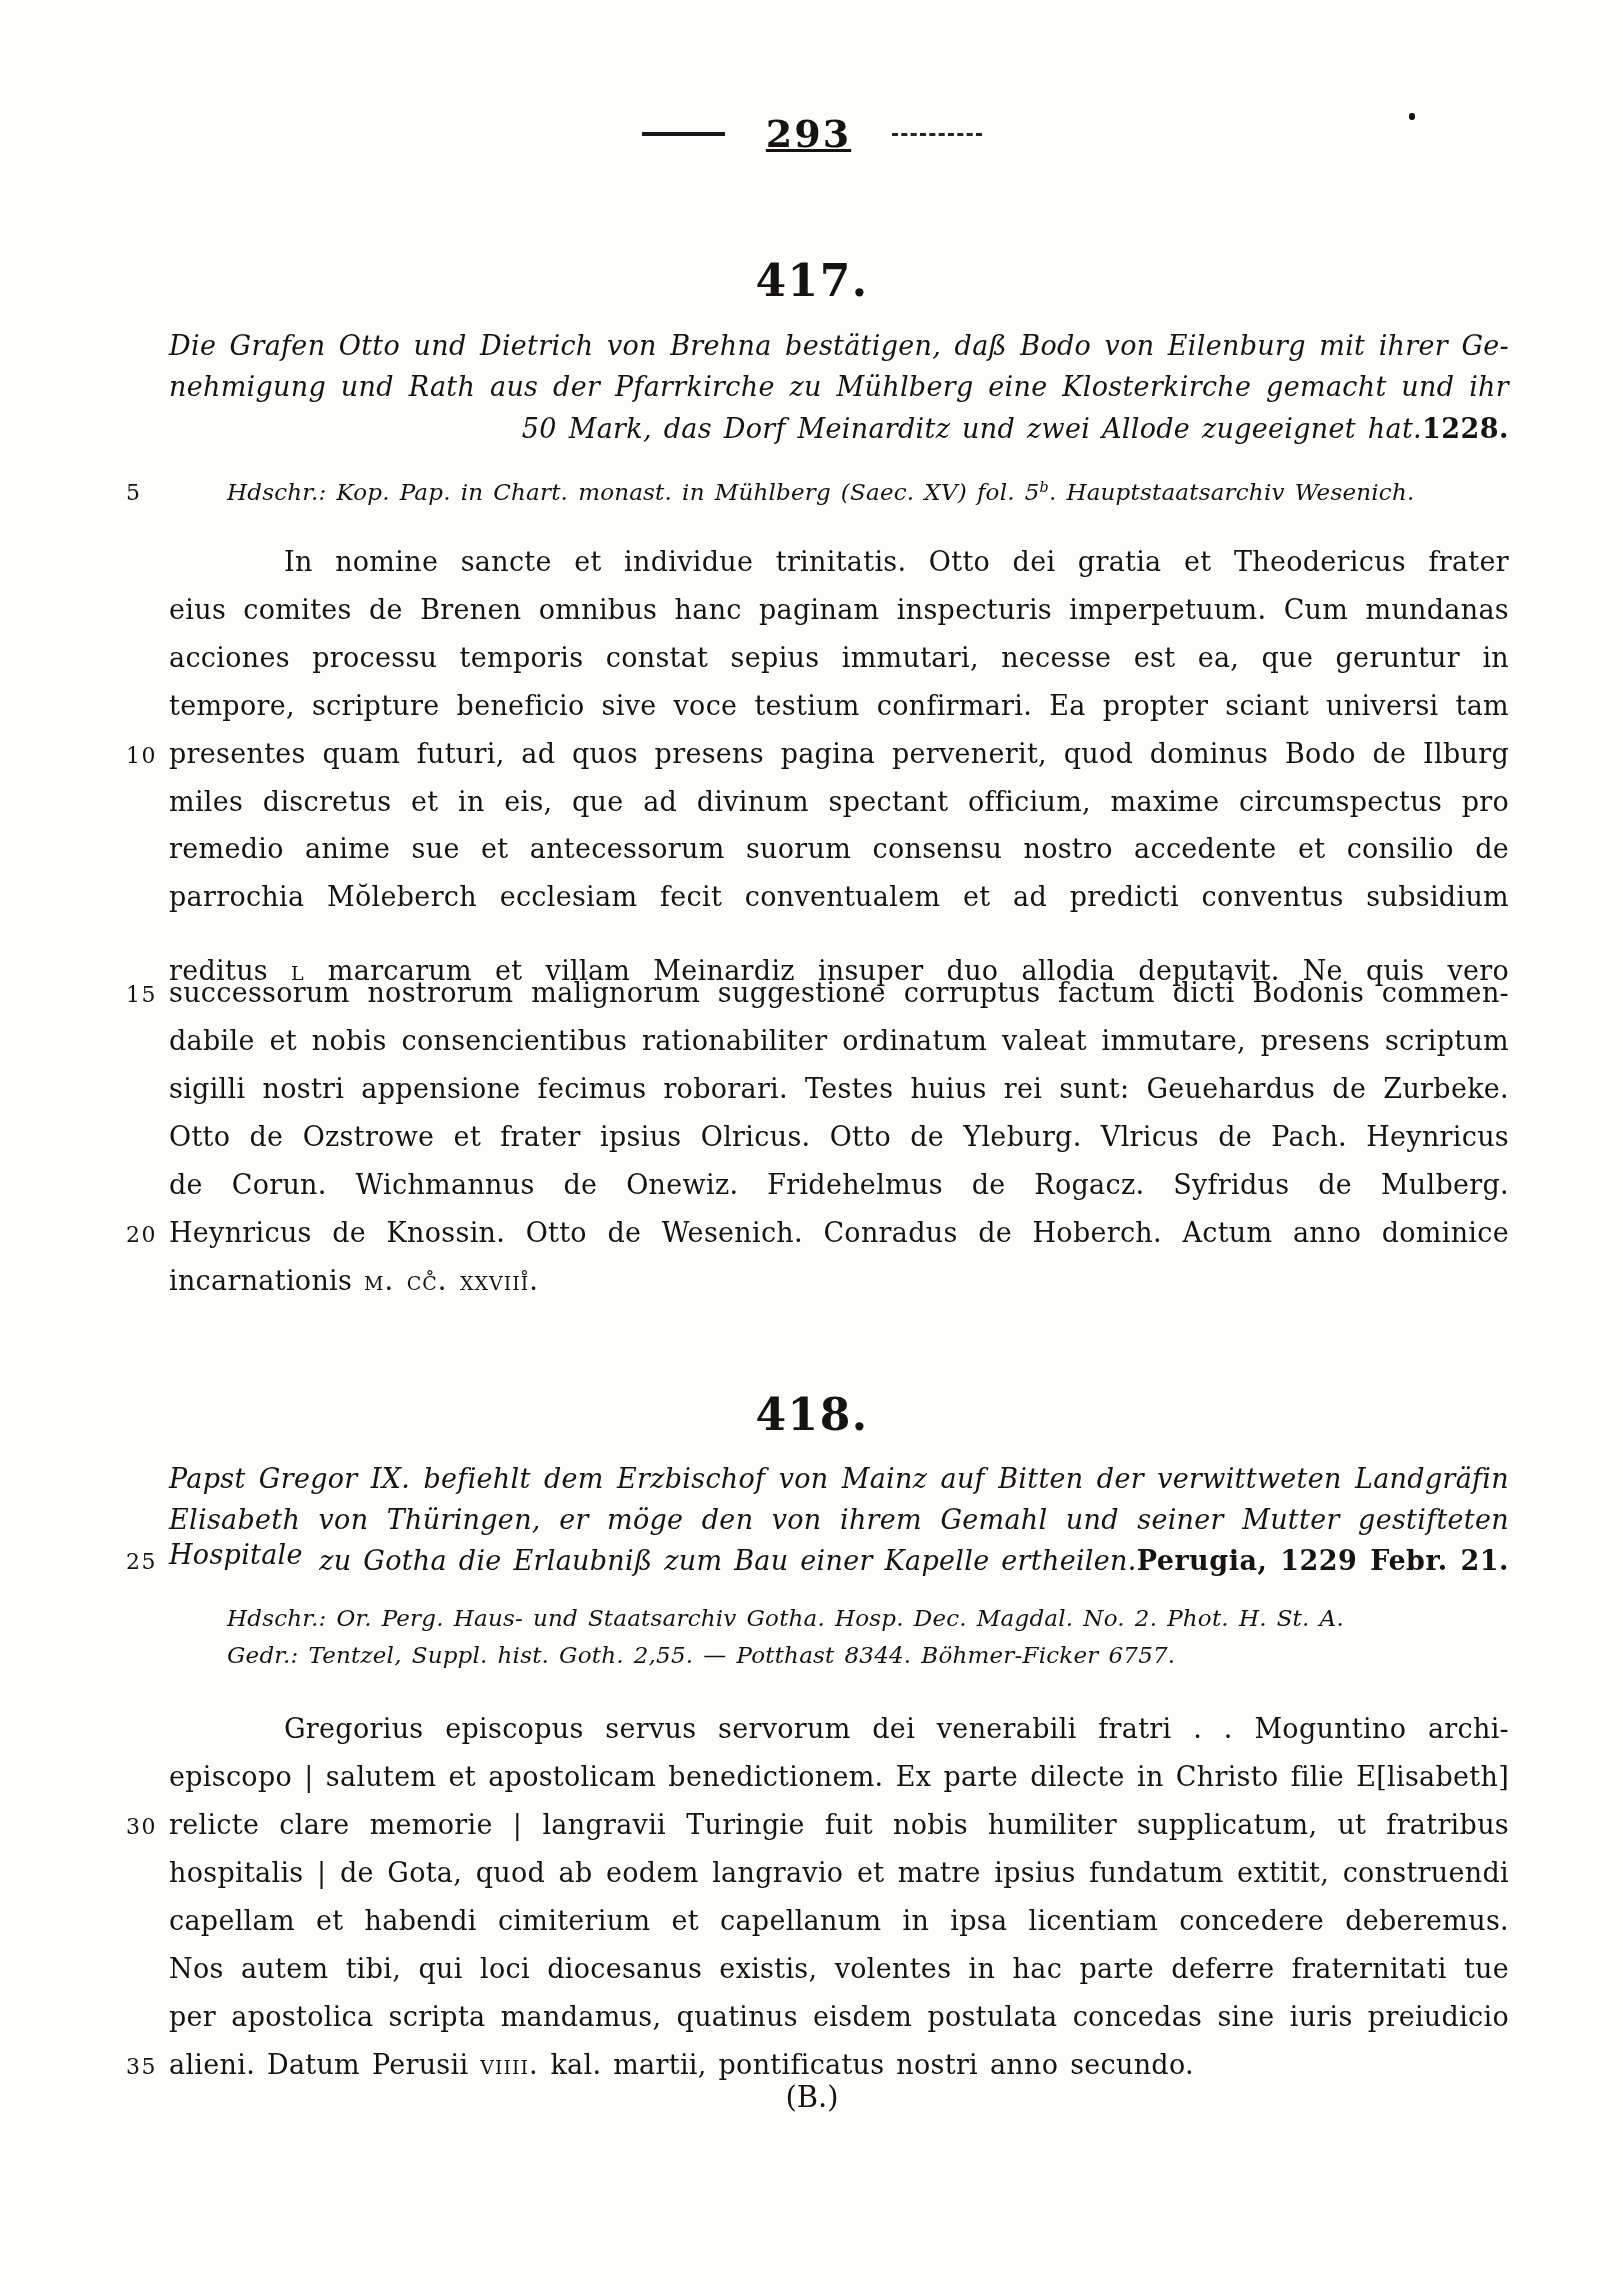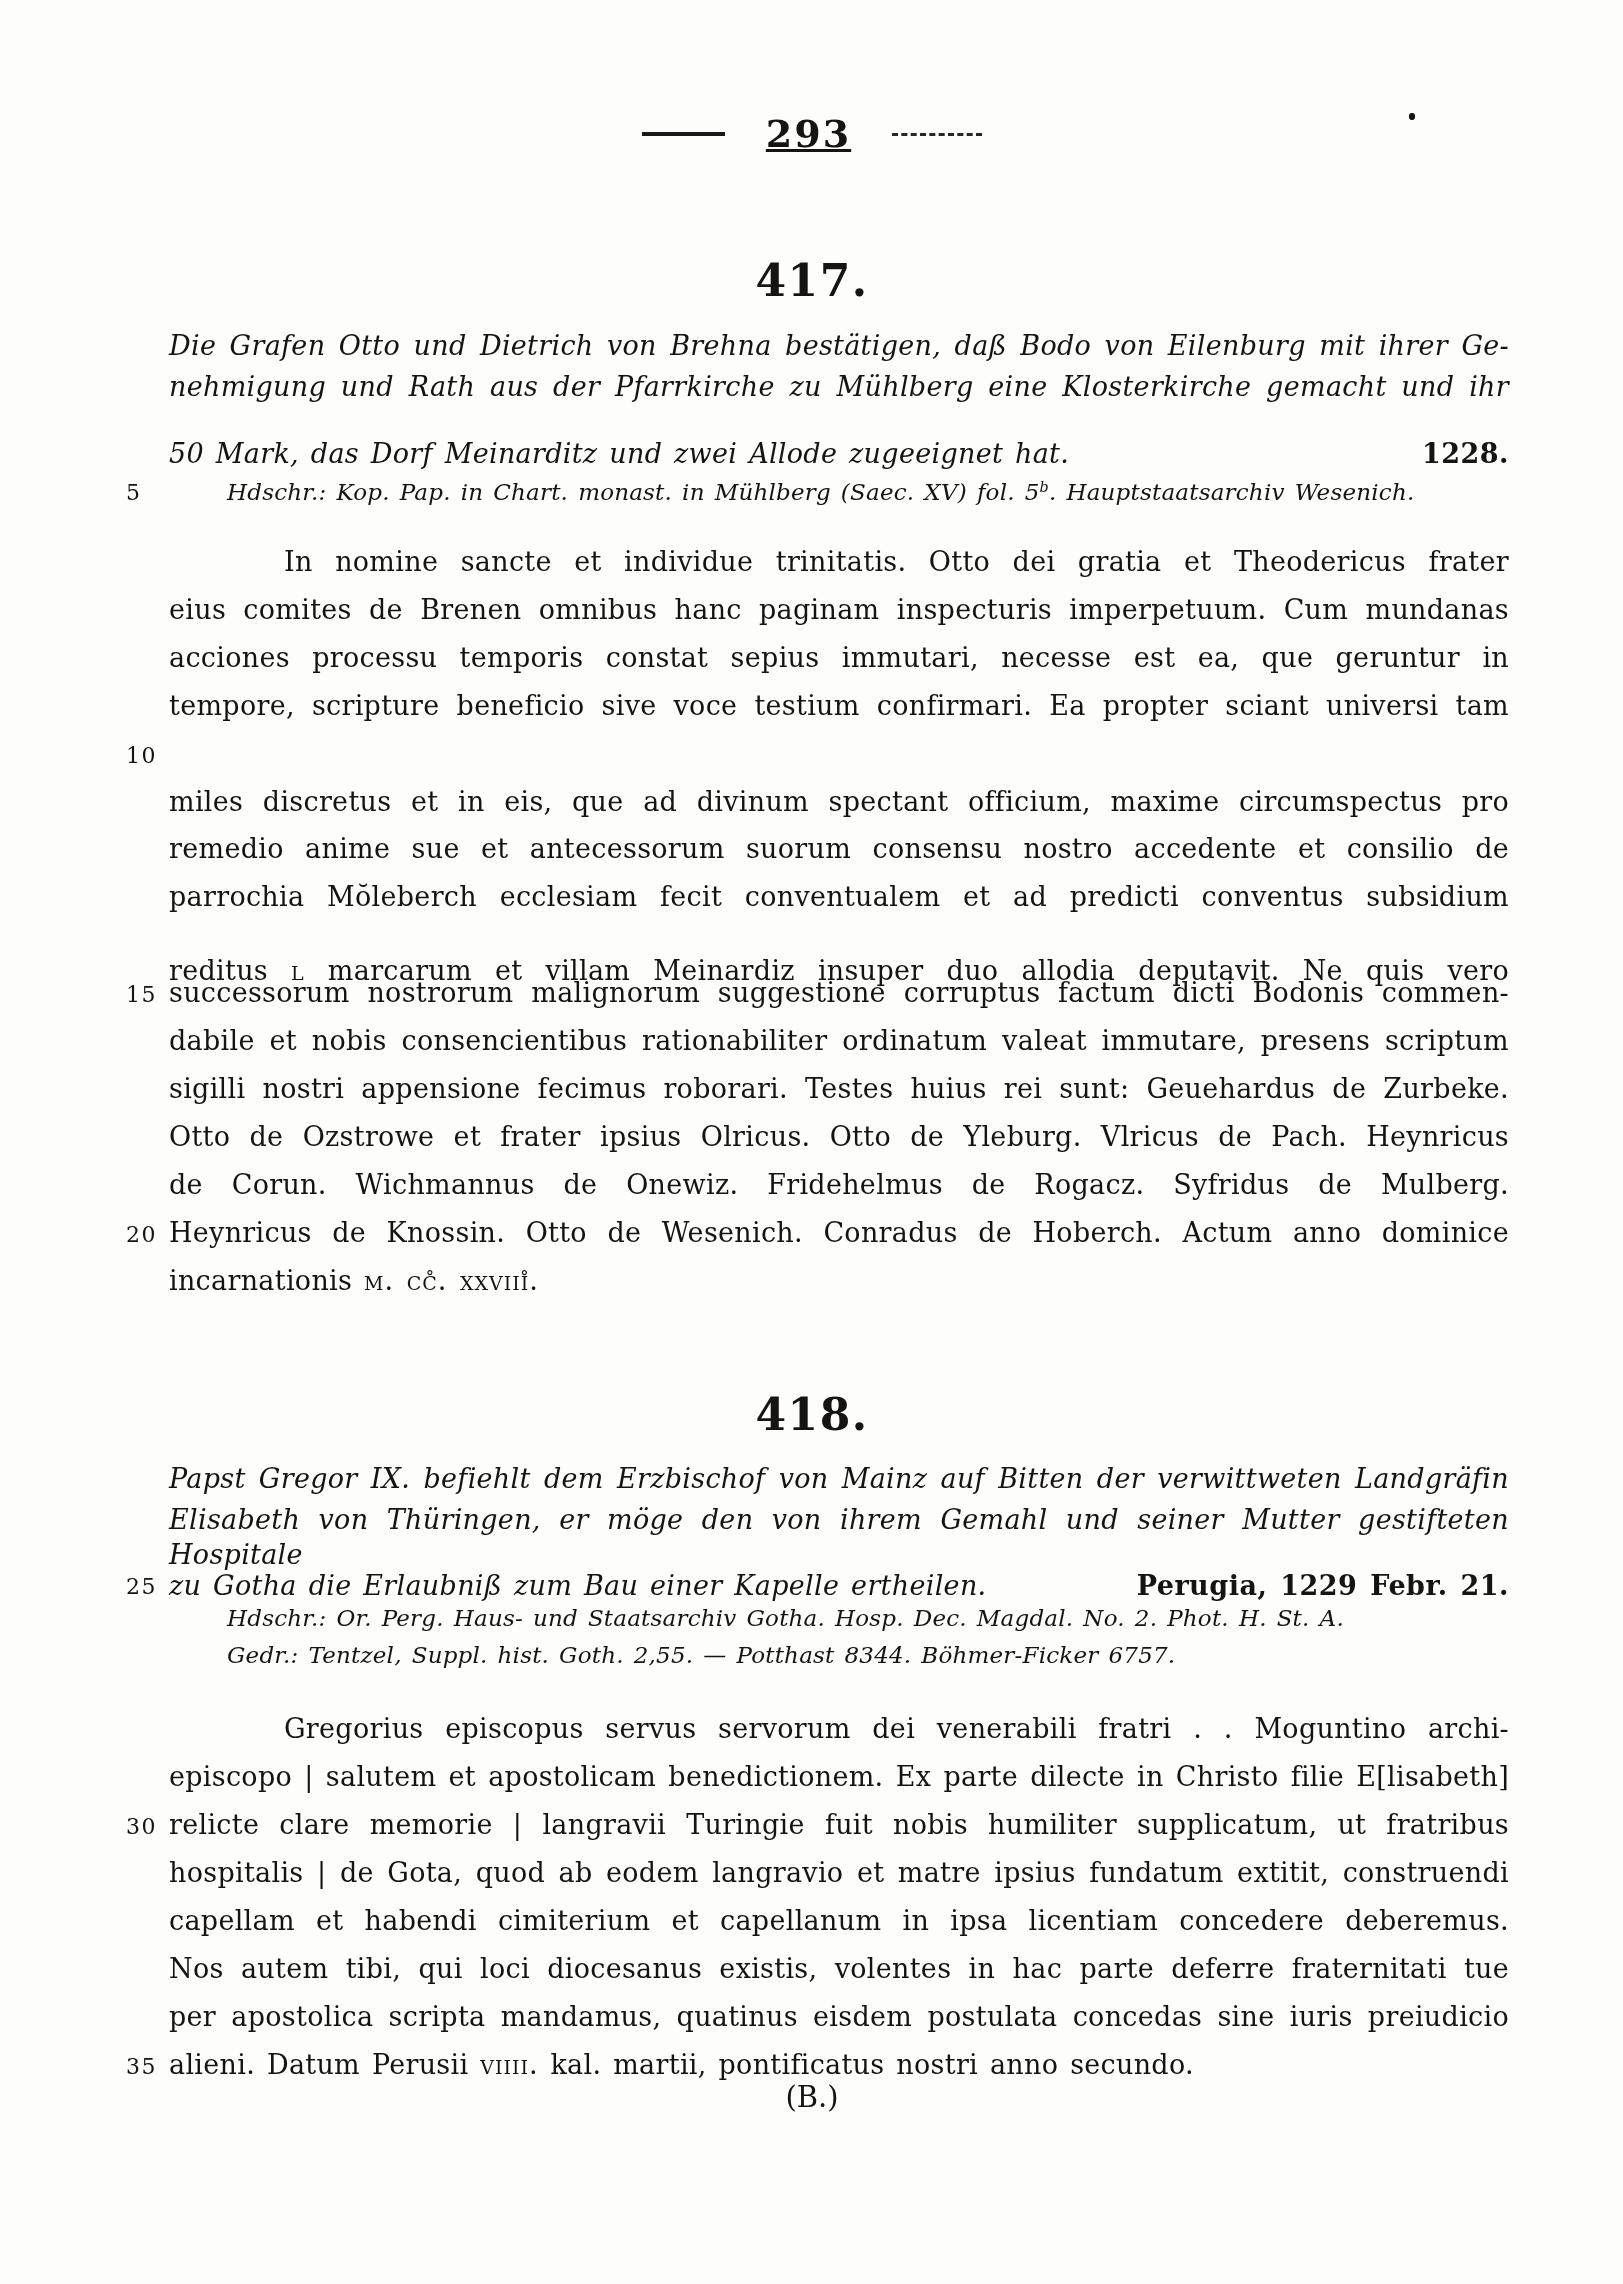--- a/index.html
+++ b/index.html
@@ -30,21 +30,21 @@
   
   .line {
     position:absolute; left:169px; width:1340px;
     font-size:27px; line-height:1.3; letter-spacing:0.3px;
     word-spacing:3px;
   }
   .just { text-align:justify; text-align-last:justify; }
   .indent { text-indent:115px; }
 
   .summary { font-style:italic; font-size:27px; }
-  .summary-last { display:flex; justify-content:space-between; align-items:baseline;margin-top:25px; }
+  .summary-last { display:flex; justify-content:flex-end; align-items:baseline; }
   .dateline { font-style:normal; font-weight:bold; letter-spacing:0.5px; }
 
   .source { font-style:italic; font-size:23px; left:227px; width:1221px;
             word-spacing:2.5px; letter-spacing:0.2px; }
 
   .lineno {
     position:absolute; left:-43px; top:5.5px; width:39px;
     font-style:normal; font-size:22px; letter-spacing:1.5px; text-align:left;
   }
   .source .lineno { left:-101px; top:1px; }
@@ -83,20 +83,21 @@
   <span class="lineno">5</span>
   <span>Hdschr.: Kop. Pap. in Chart. monast. in Mühlberg (Saec. XV) fol. 5</span><span class="sup">b</span><span>. Hauptstaatsarchiv Wesenich.</span>
 </div>
 
 <div class="line just indent" style="top:544px"><span>In nomine sancte et individue trinitatis. Otto dei gratia et Theodericus frater</span></div>
 <div class="line just" style="top:592px"><span>eius comites de Brenen omnibus hanc paginam inspecturis imperpetuum. Cum mundanas</span></div>
 <div class="line just" style="top:640px"><span>acciones processu temporis constat sepius immutari, necesse est ea, que geruntur in</span></div>
 <div class="line just" style="top:688px"><span>tempore, scripture beneficio sive voce testium confirmari. Ea propter sciant universi tam</span></div>
 <div class="line just" style="top:736px">
   <span class="lineno">10</span>
+  <span>presentes quam futuri, ad quos presens pagina pervenerit, quod dominus Bodo de Ilburg</span>
 </div>
 <div class="line just" style="top:784px"><span>miles discretus et in eis, que ad divinum spectant officium, maxime circumspectus pro</span></div>
 <div class="line just" style="top:831px"><span>remedio anime sue et antecessorum suorum consensu nostro accedente et consilio de</span></div>
 <div class="line just" style="top:879px"><span>parrochia Mŏleberch ecclesiam fecit conventualem et ad predicti conventus subsidium</span></div>
 <div class="line just" style="top:953px"><span>reditus </span><span class="sc">l</span><span> marcarum et villam Meinardiz insuper duo allodia deputavit. Ne quis vero</span></div>
 <div class="line just" style="top:975px">
   <span class="lineno">15</span>
   <span>successorum nostrorum malignorum suggestione corruptus factum dicti Bodonis commen-</span>
 </div>
 <div class="line just" style="top:1023px"><span>dabile et nobis consencientibus rationabiliter ordinatum valeat immutare, presens scriptum</span></div>

